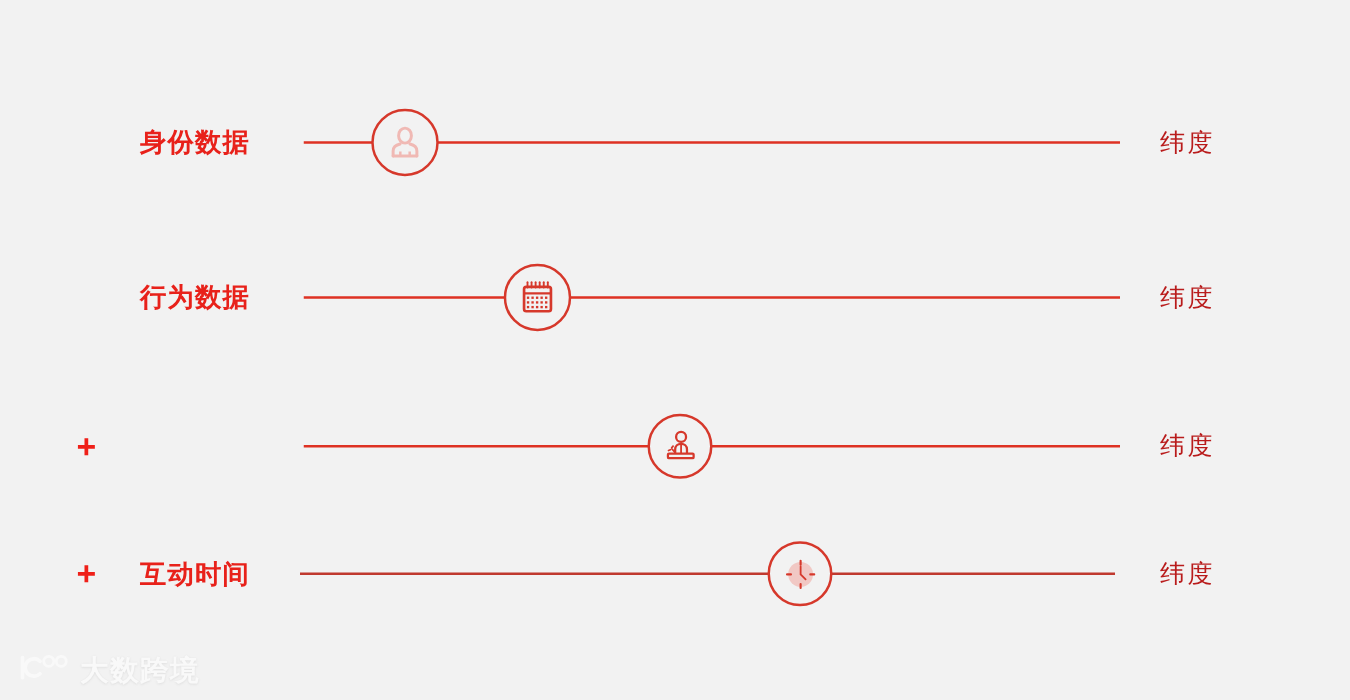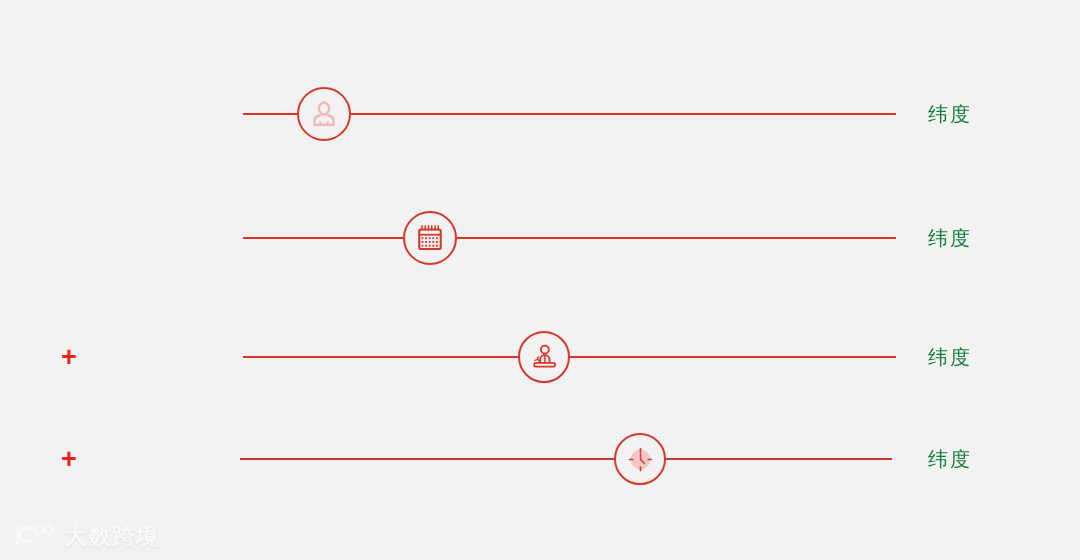--- a/index.html
+++ b/index.html
@@ -81,21 +81,21 @@
     align-items: center;
     justify-content: center;
   }
   .marker svg { display: block; }
 
   .endlabel {
     position: absolute;
     left: 928px;
     top: 50%;
     transform: translateY(-50%);
-    color: #15803d;
+    color: #b91c1c;
     font-size: 20px;
     letter-spacing: 2px;
     white-space: nowrap;
   }
 
   
   #watermark {
     position: absolute;
     left: 12px;
     bottom: 8px;
@@ -113,35 +113,37 @@
     text-shadow: 0 0 1px #d8d8d8, 0 1px 2px #d0d0d0;
   }
 </style>
 </head>
 <body>
 
 <div id="stage">
 
 <div class="row" style="top: 66px;">
       <div class="plus"></div>
+      <div class="label">身份数据</div>
       <div class="track" style="left: 243px; width: 653px;"></div>
       <div class="marker" style="left: 324px; width: 54px; height: 54px;">
         <span>
           <svg width="30" height="30" viewBox="0 0 24 24">
             <ellipse cx="12" cy="7.6" rx="4.1" ry="4.8" fill="none" stroke="#f0b9b4" stroke-width="1.9"></ellipse>
             <path d="M4.4 20.6 v-3.2 c0-2.6 2.4-3.9 4.4-4.4 M19.6 20.6 v-3.2 c0-2.6-2.4-3.9-4.4-4.4" fill="none" stroke="#f0b9b4" stroke-width="1.9" stroke-linecap="round"></path>
             <path d="M4.4 20.6 h15.2" fill="none" stroke="#f0b9b4" stroke-width="1.9" stroke-linecap="round"></path>
             <path d="M9 17.8 v2.8 M15 17.8 v2.8" fill="none" stroke="#f0b9b4" stroke-width="1.6"></path>
           </svg>
         </span>
       </div>
       <div class="endlabel">纬度</div>
     </div>
     <div class="row" style="top: 190px;">
       <div class="plus"></div>
+      <div class="label">行为数据</div>
       <div class="track" style="left: 243px; width: 653px;"></div>
       <div class="marker" style="left: 430px; width: 54px; height: 54px;">
         <span>
           <svg width="30" height="30" viewBox="0 0 24 24">
             <path d="M5.6 2.2 v3.4" stroke="#d6382b" stroke-width="1.2" stroke-linecap="round"></path>
             <path d="M8.2 2.2 v3.4" stroke="#d6382b" stroke-width="1.2" stroke-linecap="round"></path>
             <path d="M10.8 2.2 v3.4" stroke="#d6382b" stroke-width="1.2" stroke-linecap="round"></path>
             <path d="M13.4 2.2 v3.4" stroke="#d6382b" stroke-width="1.2" stroke-linecap="round"></path>
             <path d="M16 2.2 v3.4" stroke="#d6382b" stroke-width="1.2" stroke-linecap="round"></path>
             <path d="M18.6 2.2 v3.4" stroke="#d6382b" stroke-width="1.2" stroke-linecap="round"></path>
@@ -178,20 +180,21 @@
             <path d="M12.3 10.2 v6.2" stroke="#d6382b" stroke-width="1.2"></path>
             <rect x="3.6" y="16.4" width="17" height="3.1" rx="0.7" fill="none" stroke="#d6382b" stroke-width="1.5"></rect>
             <path d="M6.3 13.4 l2.1 2.4 M6.1 12.6 l0.9 -1.1 M5.2 13.9 l-1.2 0.5" stroke="#d6382b" stroke-width="1.2" stroke-linecap="round" fill="none"></path>
           </svg>
         </span>
       </div>
       <div class="endlabel">纬度</div>
     </div>
     <div class="row" style="top: 411px;">
       <div class="plus">+</div>
+      <div class="label">互动时间</div>
       <div class="track muted" style="left: 240px; width: 652px;"></div>
       <div class="marker" style="left: 640px; width: 52px; height: 52px;">
         <span>
           <svg width="29" height="29" viewBox="0 0 24 24">
             <circle cx="12" cy="12" r="8.2" fill="#f0b9b4" opacity="0.75"></circle>
             <path d="M12 3.0 v2.6 M12 18.4 v2.6 M3.0 12 h2.6 M18.4 12 h2.6" stroke="#d6382b" stroke-width="1.4" stroke-linecap="round"></path>
             <path d="M12 12 v-5.2 M12 12 l3.3 3.3" stroke="#d6382b" stroke-width="1.2" stroke-linecap="round" fill="none"></path>
           </svg>
         </span>
       </div>

